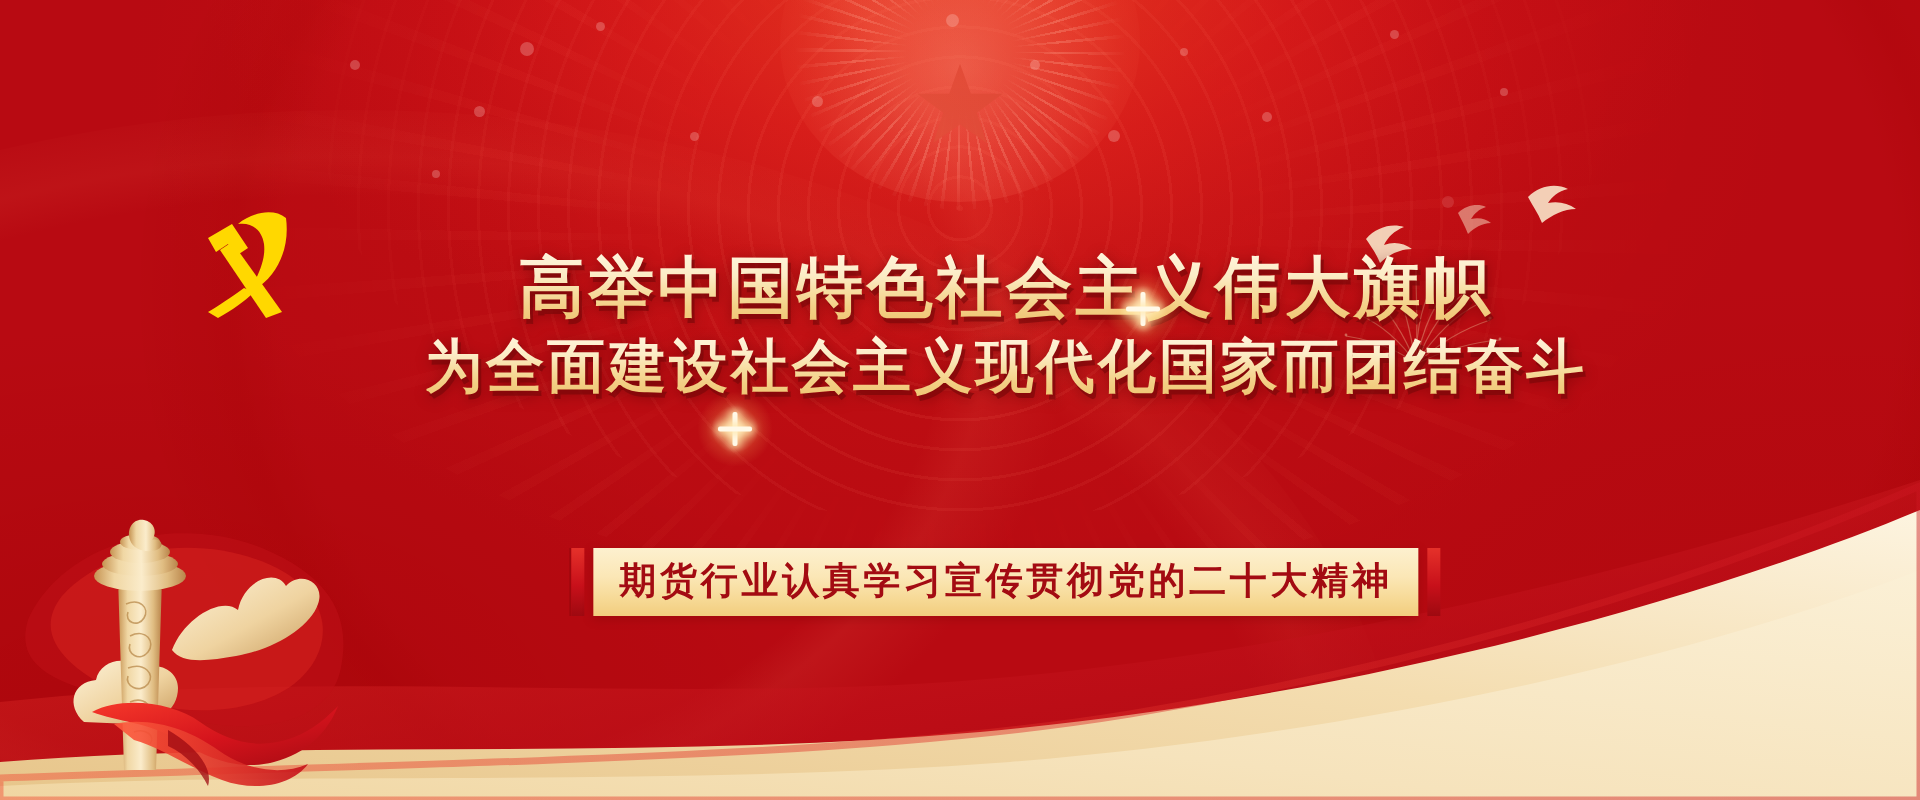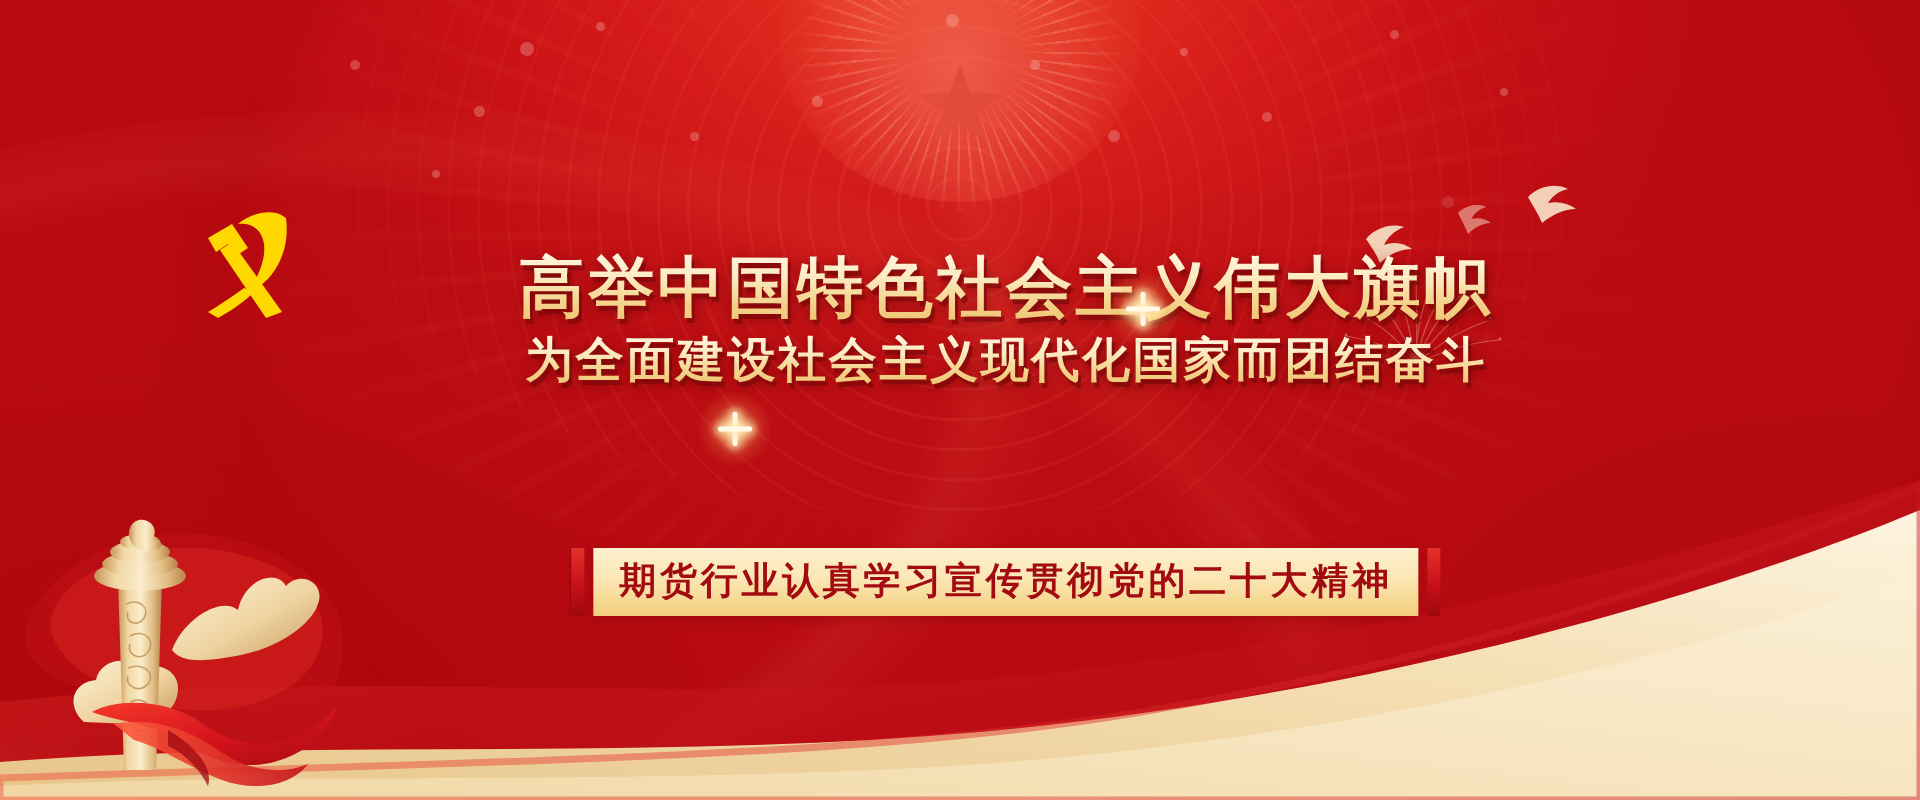--- a/index.html
+++ b/index.html
@@ -105,21 +105,21 @@
     font-weight:bold;
     letter-spacing:.055em;
     line-height:1.06;
     background:linear-gradient(180deg,#fff4dc 0%,#fcecc6 32%,#f7dda0 56%,#f3cf85 78%,#efc573 100%);
     -webkit-background-clip:text;background-clip:text;
     -webkit-text-fill-color:transparent;color:transparent;
     filter:drop-shadow(3px 5px 0 rgba(120,6,8,.62)) drop-shadow(0 2px 7px rgba(90,0,0,.45));
     white-space:nowrap;
   }
   .tline1{font-size:66px;}
-  .tline2{font-size:48px;margin-top:12px;}
+  .tline2{font-size:58px;margin-top:12px;}
 
   .sparkle{
     position:absolute;width:74px;height:74px;pointer-events:none;
     background:radial-gradient(circle,rgba(255,255,240,.95) 0%,rgba(255,226,150,.55) 22%,rgba(255,180,90,.18) 45%,rgba(255,160,60,0) 72%);
   }
   .sparkle::before,.sparkle::after{
     content:"";position:absolute;left:50%;top:50%;transform:translate(-50%,-50%);
     background:#fff9e8;border-radius:2px;
   }
   .sparkle::before{width:5px;height:34px;box-shadow:0 0 9px 3px rgba(255,230,170,.9);}

